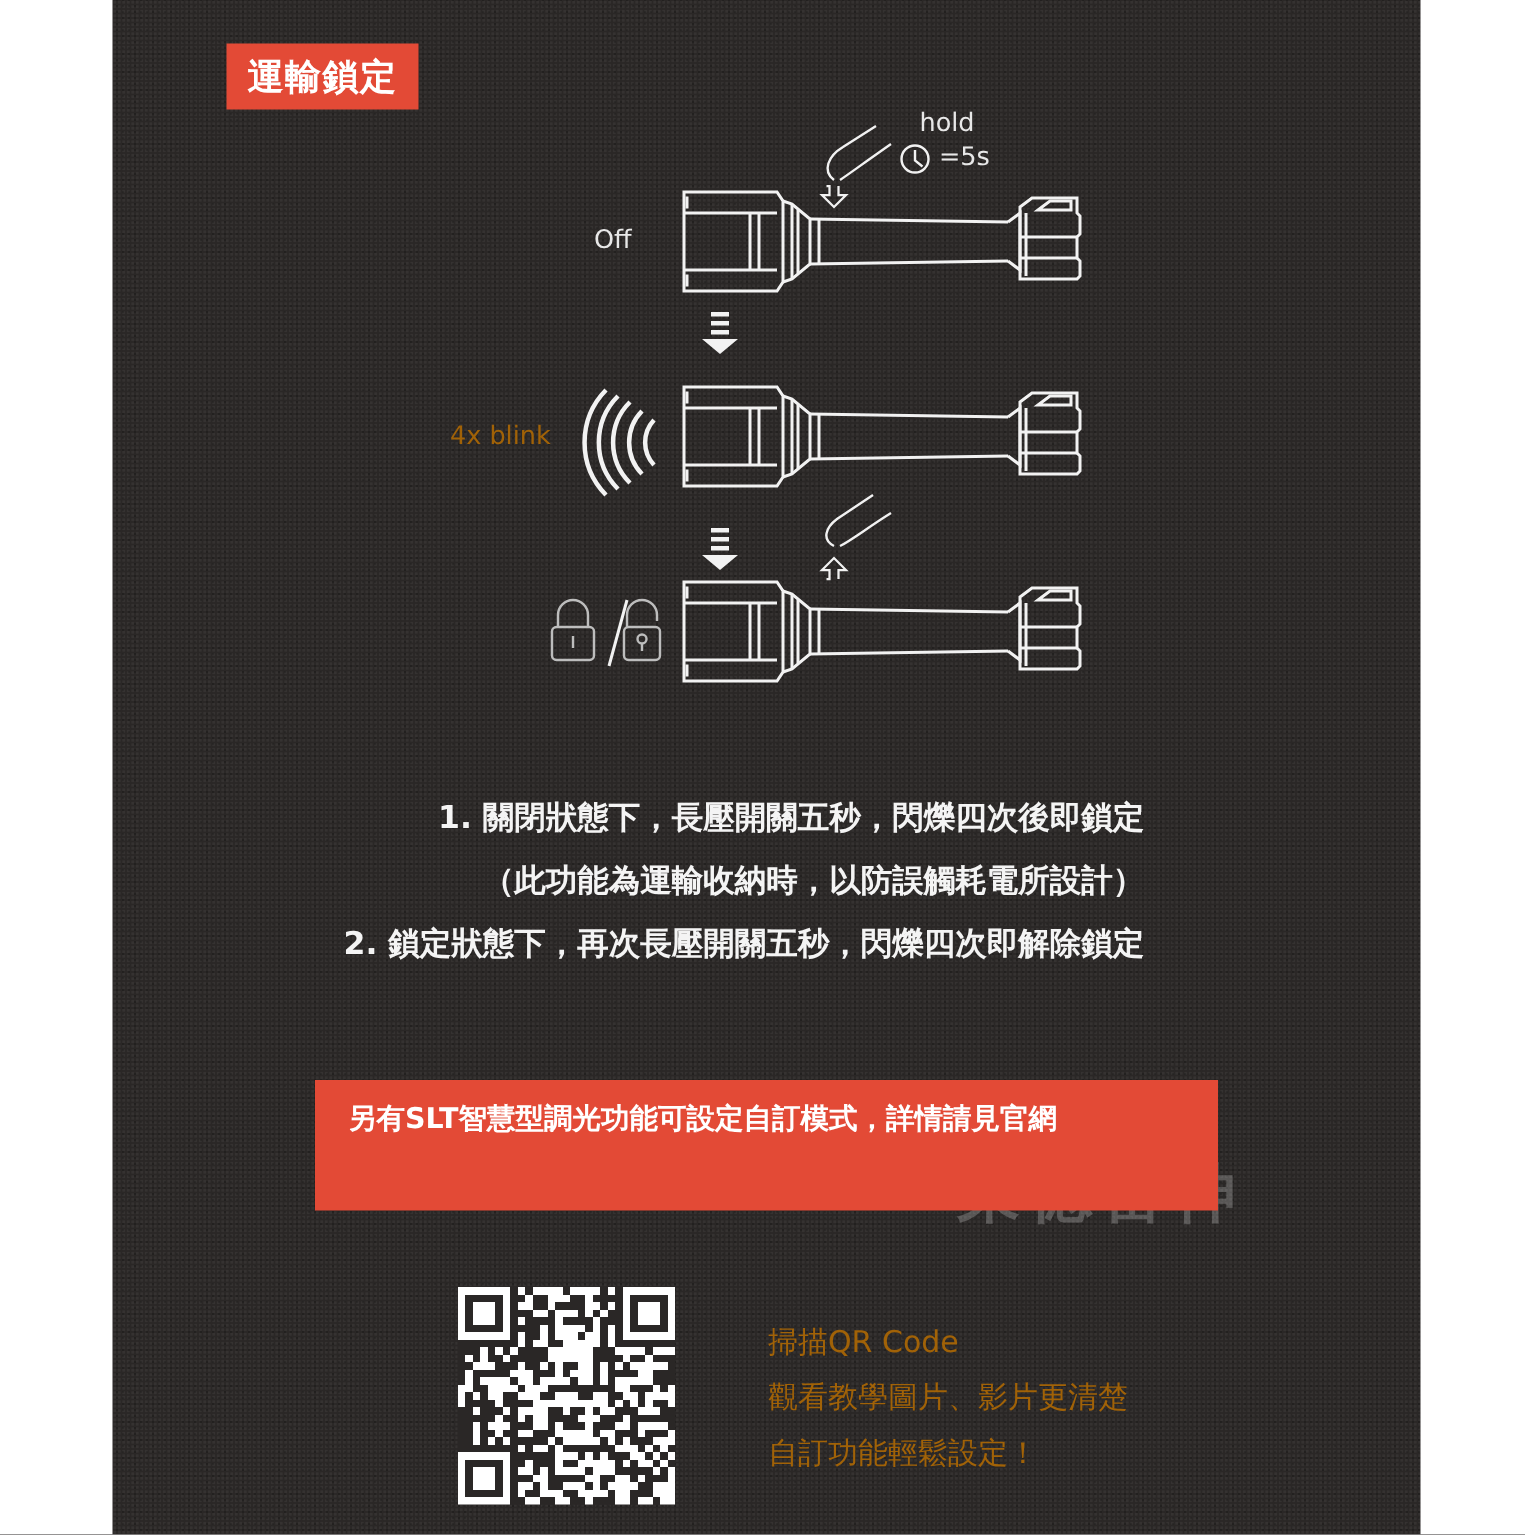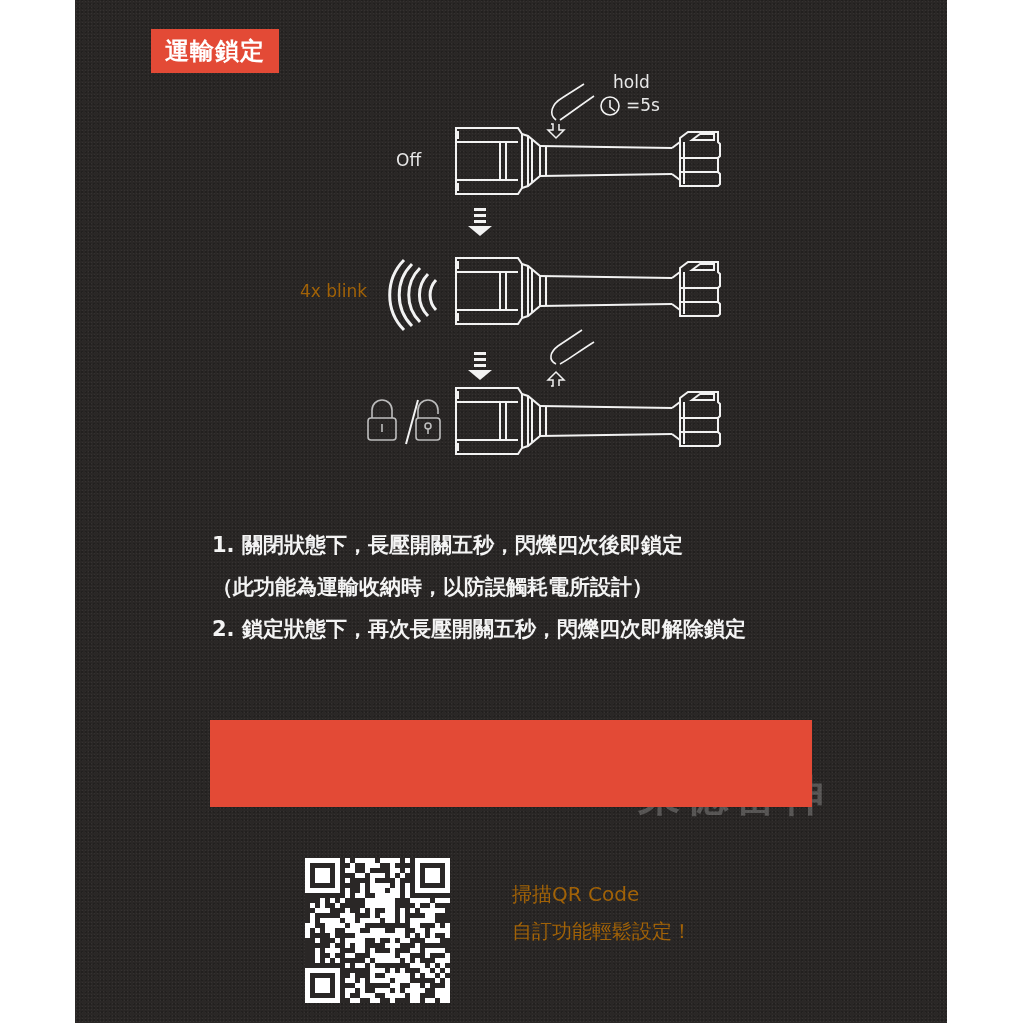--- a/index.html
+++ b/index.html
@@ -18,22 +18,23 @@
   }
   .title-badge {
     position: absolute; left: 151px; top: 5px; width: 128px; height: 44px;
     background: #e34a36; color: #fff; font-weight: bold; font-size: 24px;
     display: flex; align-items: center; justify-content: center; letter-spacing: 1px; margin-top: 24px;
   }
   .lbl { position: absolute; color: #e8e8e8; font-size: 17px; font-family: "DejaVu Sans", sans-serif; }
   .lbl.dim { color: #a16207; }
   .diagram { position: absolute; left: 0; top: 0; width: 1023px; height: 480px; pointer-events: none; }
   .steps {
-    position: absolute; left: 212px; top: 524px; color: #f4f4f4; font-size: 21px; font-weight: bold;
+    position: absolute; left: 229px; top: 524px; color: #f4f4f4; font-size: 21px; font-weight: bold;
     line-height: 42px;
+    text-align: right;
   }
   .steps div { white-space: nowrap; }
   .notice {
     position: absolute; left: 210px; top: 720px; width: 602px; height: 87px;
     background: #e34a36; color: #fff; font-weight: bold; font-size: 19px;
     padding: 8px 0 0 22px; box-sizing: border-box; line-height: 36px;
   }
   .watermark {
     position: absolute; left: 638px; top: 768px; font-size: 42px; font-weight: bold;
     color: rgba(255,255,255,0.22); letter-spacing: 6px; white-space: nowrap;
@@ -131,20 +132,21 @@
 
 <div class="steps">
   <div>1. 關閉狀態下，長壓開關五秒，閃爍四次後即鎖定</div>
   <div>（此功能為運輸收納時，以防誤觸耗電所設計）</div>
   <div>2. 鎖定狀態下，再次長壓開關五秒，閃爍四次即解除鎖定</div>
 </div>
 
 <div class="watermark">萊德雷神</div>
 
 <div class="notice">
+  <div>另有SLT智慧型調光功能可設定自訂模式，詳情請見官網</div>
 </div>
 
 <svg class="qr" viewBox="0 0 29 29" width="145" height="145" shape-rendering="crispEdges">
   <rect x="0" y="0" width="29" height="29" fill="#2a2726"></rect>
   <g fill="#ffffff" id="qrmods">
       <rect x="8" y="0" width="1" height="1"></rect>
       <rect x="10" y="0" width="1" height="1"></rect>
       <rect x="11" y="0" width="1" height="1"></rect>
       <rect x="12" y="0" width="1" height="1"></rect>
       <rect x="13" y="0" width="1" height="1"></rect>
@@ -475,14 +477,15 @@
   </g>
   <g fill="#ffffff">
     <rect x="2" y="2" width="3" height="3"></rect>
     <rect x="24" y="2" width="3" height="3"></rect>
     <rect x="2" y="24" width="3" height="3"></rect>
   </g>
 </svg>
 
 <div class="qr-text">
   <div>掃描QR Code</div>
+  <div>觀看教學圖片、影片更清楚</div>
   <div>自訂功能輕鬆設定！</div>
 </div>
 
 </body></html>

